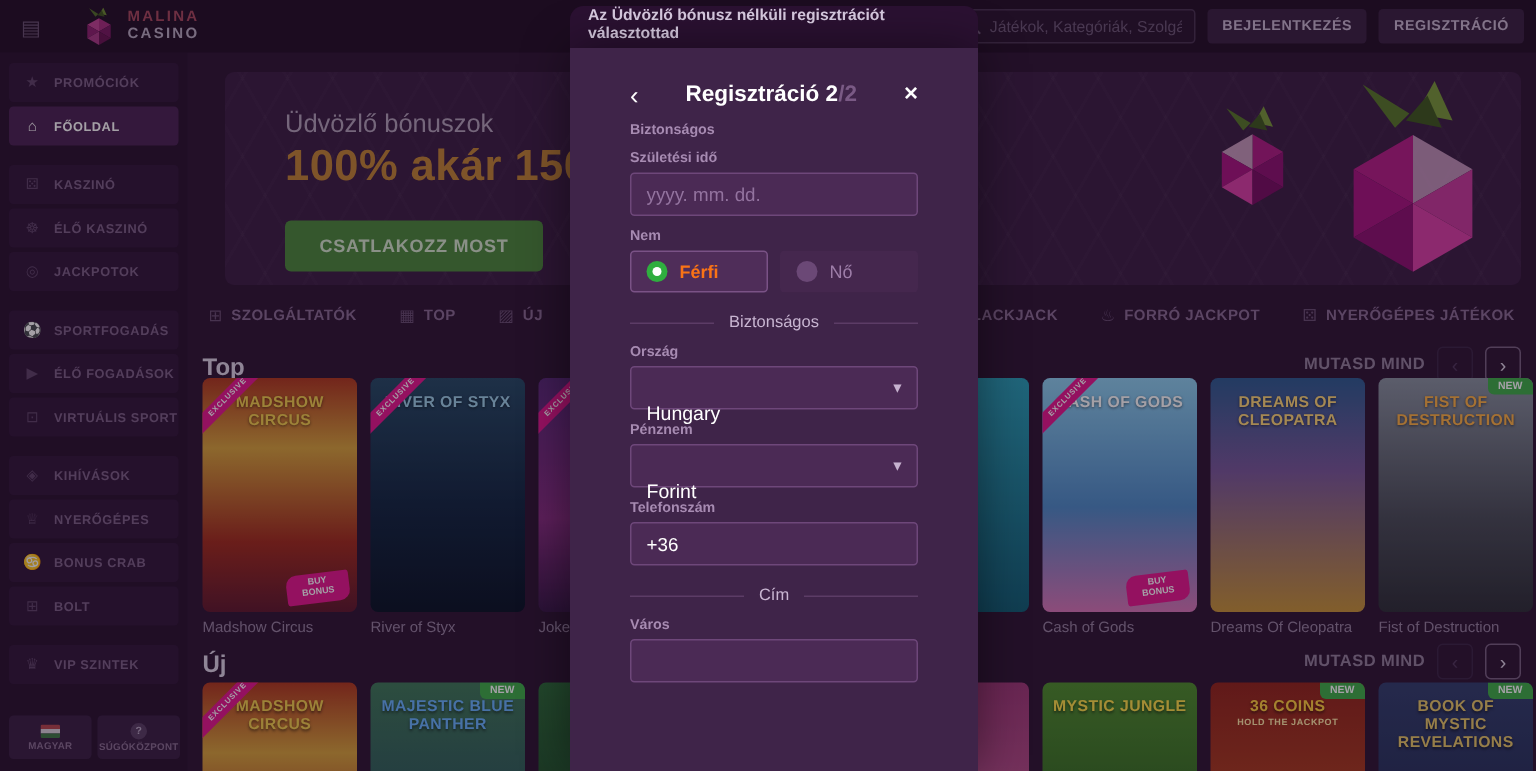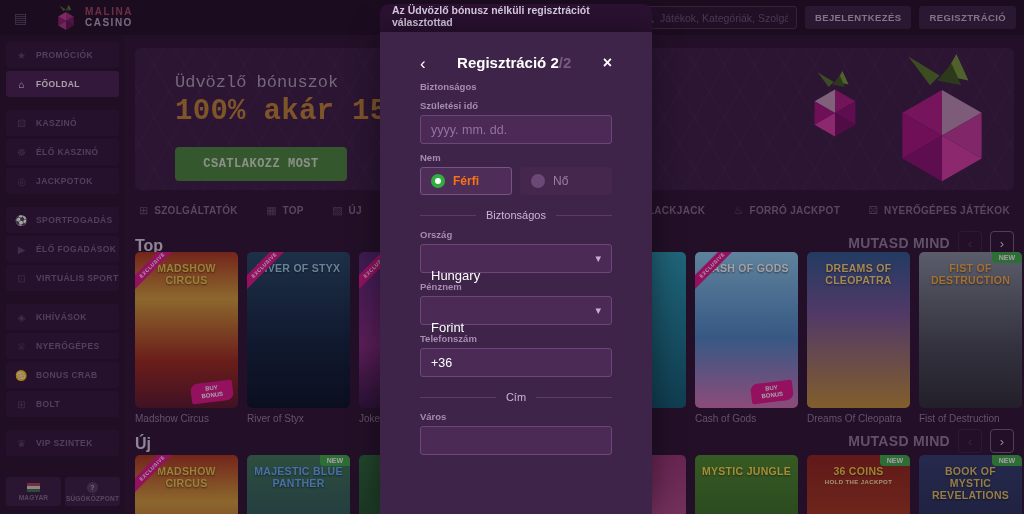--- a/index.html
+++ b/index.html
@@ -32,37 +32,37 @@
   .side-item.active .side-lbl, .side-item.active .side-ico { color:#ffffff; }
   .side-footer { position:absolute; bottom:8px; left:6px; display:flex; gap:4px; }
   .side-btn { width:55px; height:29px; background:#3a2144; border-radius:3px; display:flex; flex-direction:column; align-items:center; justify-content:center; gap:2px; }
   .side-btn span.txt { font-size:6.5px; font-weight:bold; color:#8a6f92; letter-spacing:.2px; }
   .flag { width:13px; height:9px; border-radius:1px; overflow:hidden; display:flex; flex-direction:column; }
   .flag i { flex:1; display:block; }
   .flag .r{background:#b5484e}.flag .w{background:#d8d0da}.flag .g{background:#3f7a46}
   .help-ico { width:11px; height:11px; border-radius:50%; background:#5a3f64; color:#b9a8c4; font-size:7px; font-weight:bold; display:flex; align-items:center; justify-content:center; }
   
   .main { position:absolute; left:125px; top:35px; right:0; bottom:0; background:#2f1735; overflow:hidden; }
-  .banner { position:absolute; left:10px; top:13px; right:10px; height:142px; background:#3c1f44; border-radius:6px; overflow:hidden;
+  .banner { position:absolute; left:25px; top:13px; right:10px; height:142px; background:#3c1f44; border-radius:6px; overflow:hidden;
     background-image:repeating-linear-gradient(60deg, rgba(255,255,255,.018) 0 2px, transparent 2px 26px),
-                     repeating-linear-gradient(-60deg, rgba(255,255,255,.018) 0 2px, transparent 2px 26px);font-family:Liberation Mono, monospace; }
+                     repeating-linear-gradient(-60deg, rgba(255,255,255,.018) 0 2px, transparent 2px 26px); }
   .banner-sub { position:absolute; left:40px; top:25px; font-size:17px; color:#b3a2ba; }
   .banner-title { position:absolute; left:40px; top:47px; font-size:29px; font-weight:bold; color:#c28536; letter-spacing:.3px; }
   .banner-cta { position:absolute; left:40px; top:99px; width:172px; height:34px; background:#4c8a3d; border:none; border-radius:4px; color:#d5e5cd; font-size:12px; font-weight:bold; letter-spacing:.5px; font-family:inherit; }
   .berry-sm { position:absolute; right:148px; top:22px; }
   .berry-lg { position:absolute; right:12px; top:6px; }
   .tabs { position:absolute; left:14px; right:14px; top:160px; height:30px; display:flex; align-items:center; justify-content:space-between; }
   .tab { display:flex; align-items:center; gap:6px; cursor:pointer; white-space:nowrap; }
   .tab-ico { color:#6a4f73; font-size:11px; }
   .tab-lbl { font-size:10px; font-weight:bold; color:#8a6c93; letter-spacing:.3px; }
   .row-head { position:absolute; left:10px; right:10px; height:26px; display:flex; align-items:flex-end; justify-content:space-between; }
   .rh1 { top:194px; } .rh2 { top:392px; }
   .sec-h { font-size:16px; font-weight:bold; color:#ded3e6; }
   .showall { display:flex; align-items:center; gap:8px; }
-  .showall-lbl { font-size:14px; font-weight:bold; color:#93809c; letter-spacing:.3px; }
+  .showall-lbl { font-size:11px; font-weight:bold; color:#93809c; letter-spacing:.3px; }
   .nav-btn { width:24px; height:24px; border-radius:4px; display:flex; align-items:center; justify-content:center; font-size:13px; }
   .nav-prev { color:#51395c; border:1px solid #3d2747; }
   .nav-next { color:#ded3e6; border:1px solid #7a6282; }
   .cards { position:absolute; left:10px; display:flex; gap:9px; }
   .c1 { top:217px; } .c2 { top:420px; }
   .gwrap { width:103px; flex:0 0 103px; }
   .gcard { position:relative; width:103px; height:156px; border-radius:5px; overflow:hidden; cursor:pointer; }
   .art { padding:10px 4px 0; font-size:10.5px; font-weight:800; text-align:center; line-height:1.15; letter-spacing:.3px; text-shadow:0 1px 2px rgba(0,0,0,.55); text-transform:uppercase; }
   .art-sub { margin-top:2px; font-size:6px; font-weight:bold; text-align:center; color:#ffe9a8; letter-spacing:.4px; }
   .ribbon { position:absolute; top:8px; left:-16px; width:66px; transform:rotate(-45deg); background:#e5198f; color:#fff; font-size:5px; font-weight:bold; text-align:center; padding:2px 0; letter-spacing:.6px; }

